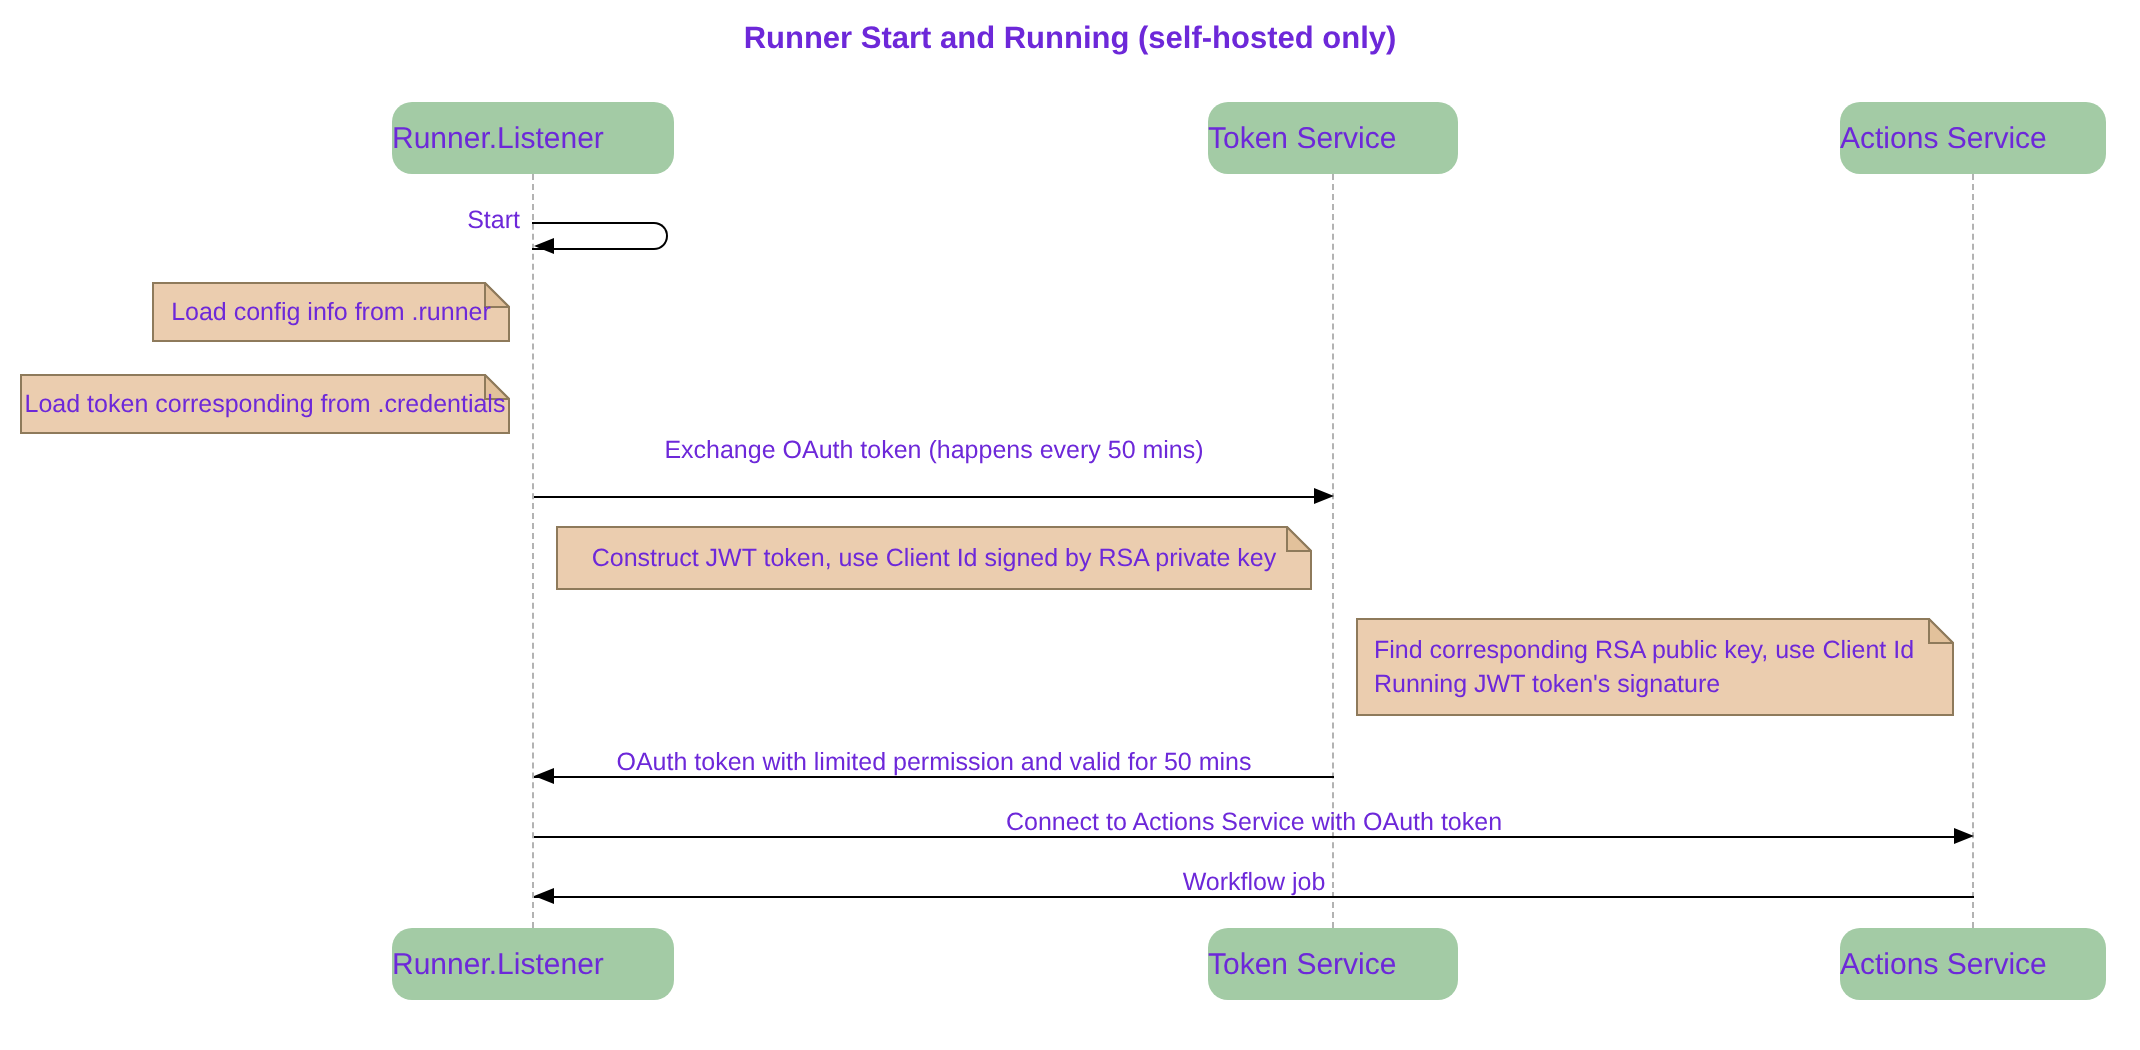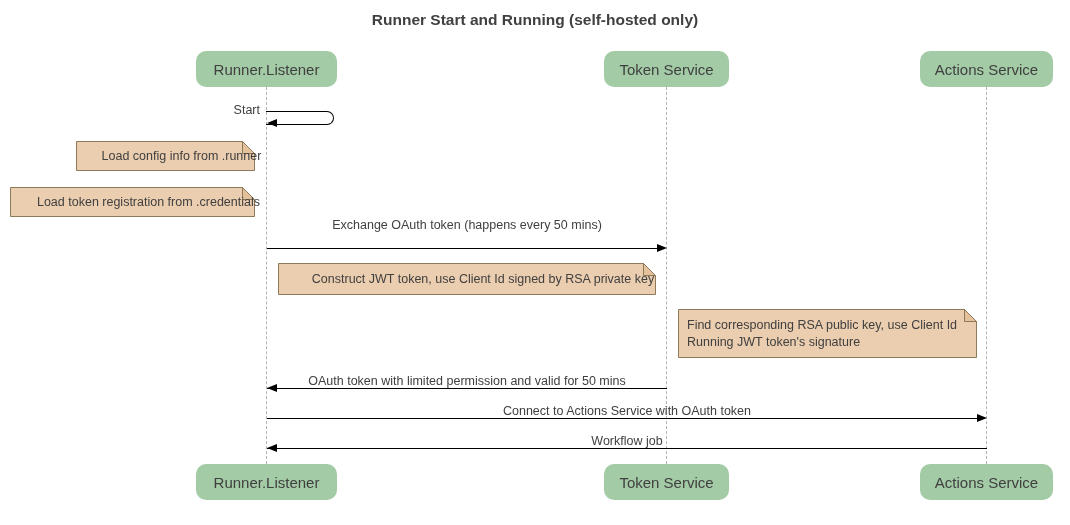--- a/index.html
+++ b/index.html
@@ -1,30 +1,30 @@
 <!DOCTYPE html>
 <html><head>
 <meta charset="utf-8">
 <style>
   html,body { margin:0; padding:0; background:#fff; }
   .canvas {
     position:relative; width:1070px; height:525px; background:#fff;
-    font-family:"Liberation Sans", sans-serif; color:#404040; overflow:hidden;
+    font-family:"Liberation Sans", sans-serif; color:#6d28d9; overflow:hidden;
   }
   .title {
     position:absolute; left:0; right:0; top:11px; text-align:center;
     font-size:15.5px; font-weight:bold;
   }
   .lifeline {
     position:absolute; top:87px; height:377px; width:0;
     border-left:1px dashed #b3b3b3;
   }
   .actor {
     position:absolute; height:36px; background:#A3CBA5; border-radius:10px;
-    display:flex; align-items:center; justify-content:center;
+    display:flex; align-items:center; justify-content:flex-start;
     font-size:15px; box-sizing:border-box;
   }
   .msg-line { position:absolute; height:0; border-top:1px solid #000; }
   .arrow-right {
     position:absolute; width:0; height:0;
     border-top:4px solid transparent; border-bottom:4px solid transparent;
     border-left:10px solid #000;
   }
   .arrow-left {
     position:absolute; width:0; height:0;
@@ -34,21 +34,21 @@
   .msg-label {
     position:absolute; transform:translateX(-50%); white-space:nowrap;
     font-size:12.5px;
   }
   .self-label { transform:none; text-align:left; }
   .self-loop {
     position:absolute; left:266px; top:111px; width:68px; height:14px;
     box-sizing:border-box;
     border:1px solid #000; border-left:none; border-radius:0 8px 8px 0;
   }
-  .note { position:absolute;padding-left:32px; }
+  .note { position:absolute; }
   .note svg { position:absolute; left:0; top:0; display:block; }
   .note span {
     position:absolute; inset:0; display:flex; align-items:center;
     justify-content:center; font-size:12.5px; line-height:1.2;
   }
   .note.left-text span {
     justify-content:flex-start; padding-left:9px; padding-right:4px;
     white-space:pre-line; line-height:17px;
   }
 </style>
@@ -83,21 +83,21 @@
       <path d="M166.5,0.5 L166.5,12.5 L178.5,12.5 Z" fill="#E2C19B" stroke="#8E7A5B"></path>
     </svg>
     <span>Load config info from .runner</span>
   </div>
 
   <div class="note" style="left:10px; top:187px; width:245px; height:30px">
     <svg width="245" height="30">
       <path d="M0.5,0.5 L232.5,0.5 L244.5,12.5 L244.5,29.5 L0.5,29.5 Z" fill="#EBCDAF" stroke="#8E7A5B"></path>
       <path d="M232.5,0.5 L232.5,12.5 L244.5,12.5 Z" fill="#E2C19B" stroke="#8E7A5B"></path>
     </svg>
-    <span>Load token registration from .credentials</span>
+    <span>Load token corresponding from .credentials</span>
   </div>
 
   <div class="msg-label" style="left:467px; top:218px">Exchange OAuth token (happens every 50 mins)</div>
   <div class="msg-line" style="left:267px; top:248px; width:390px"></div>
   <div class="arrow-right" style="left:657px; top:244px"></div>
 
   <div class="note" style="left:278px; top:263px; width:378px; height:32px">
     <svg width="378" height="32">
       <path d="M0.5,0.5 L365.5,0.5 L377.5,12.5 L377.5,31.5 L0.5,31.5 Z" fill="#EBCDAF" stroke="#8E7A5B"></path>
       <path d="M365.5,0.5 L365.5,12.5 L377.5,12.5 Z" fill="#E2C19B" stroke="#8E7A5B"></path>

